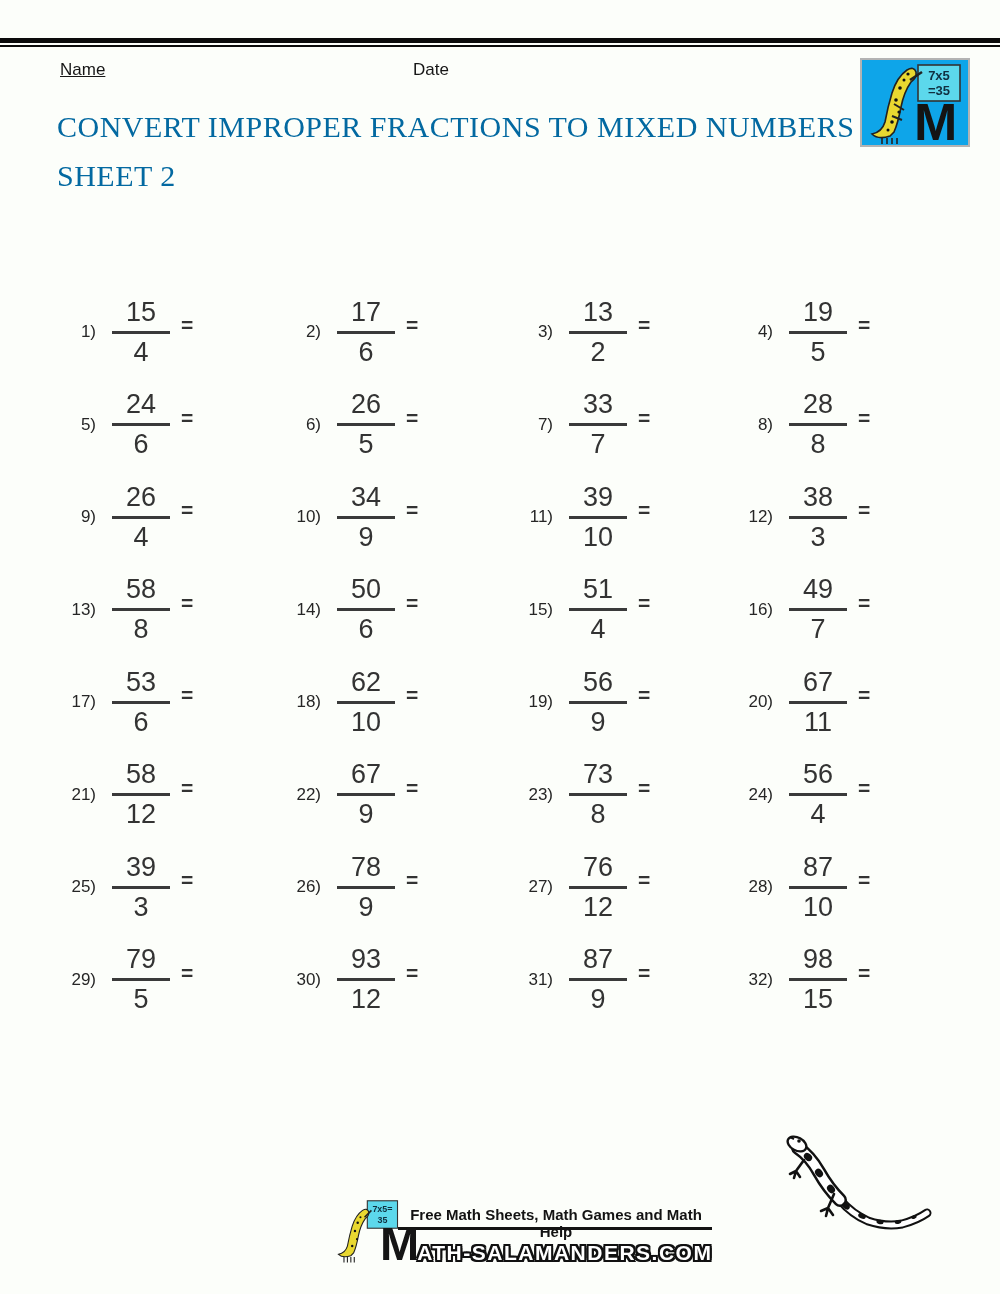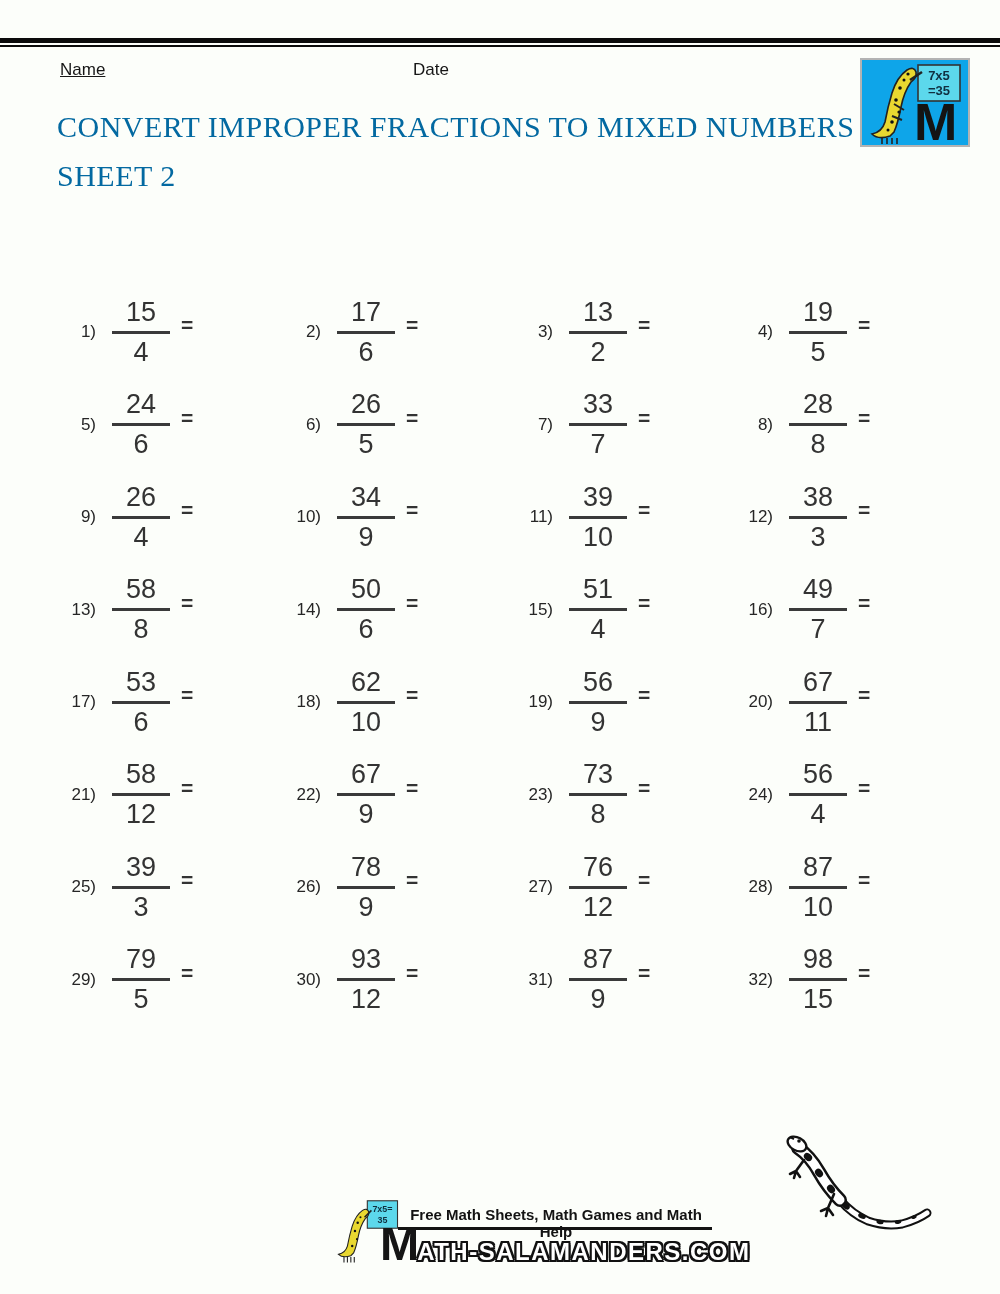--- a/index.html
+++ b/index.html
@@ -62,21 +62,21 @@
   .f-tagline {
     position:absolute; left:400px; top:1206px; width:312px; text-align:center;
     font-size:15px; font-weight:bold; color:#131313;
   }
   .f-divider { position:absolute; left:398px; top:1227px; width:314px; height:3px; background:#131313; }
   .f-site { position:absolute; left:380px; top:1222px; display:flex; align-items:baseline; }
   .f-site .big-m {
     font-size:47px; font-weight:bold; color:#151515; line-height:44px; letter-spacing:-2px;
   }
   .f-site .rest {
-    font-size:24px; font-weight:bold; color:#ffffff; line-height:34px; letter-spacing:1.5px;
+    font-size:21px; font-weight:bold; color:#ffffff; line-height:34px; letter-spacing:1.5px;
     text-shadow:-2px -2px 0 #111, 2px -2px 0 #111, -2px 2px 0 #111, 2px 2px 0 #111,
                 -2px 0 0 #111, 2px 0 0 #111, 0 -2px 0 #111, 0 2px 0 #111;
     text-align:center;
   }
 
   .salamander-drawing { position:absolute; left:786px; top:1128px; width:148px; height:108px; }
   .salamander-drawing svg { width:100%; height:100%; display:block; }
 </style>
 </head>
 <body>

